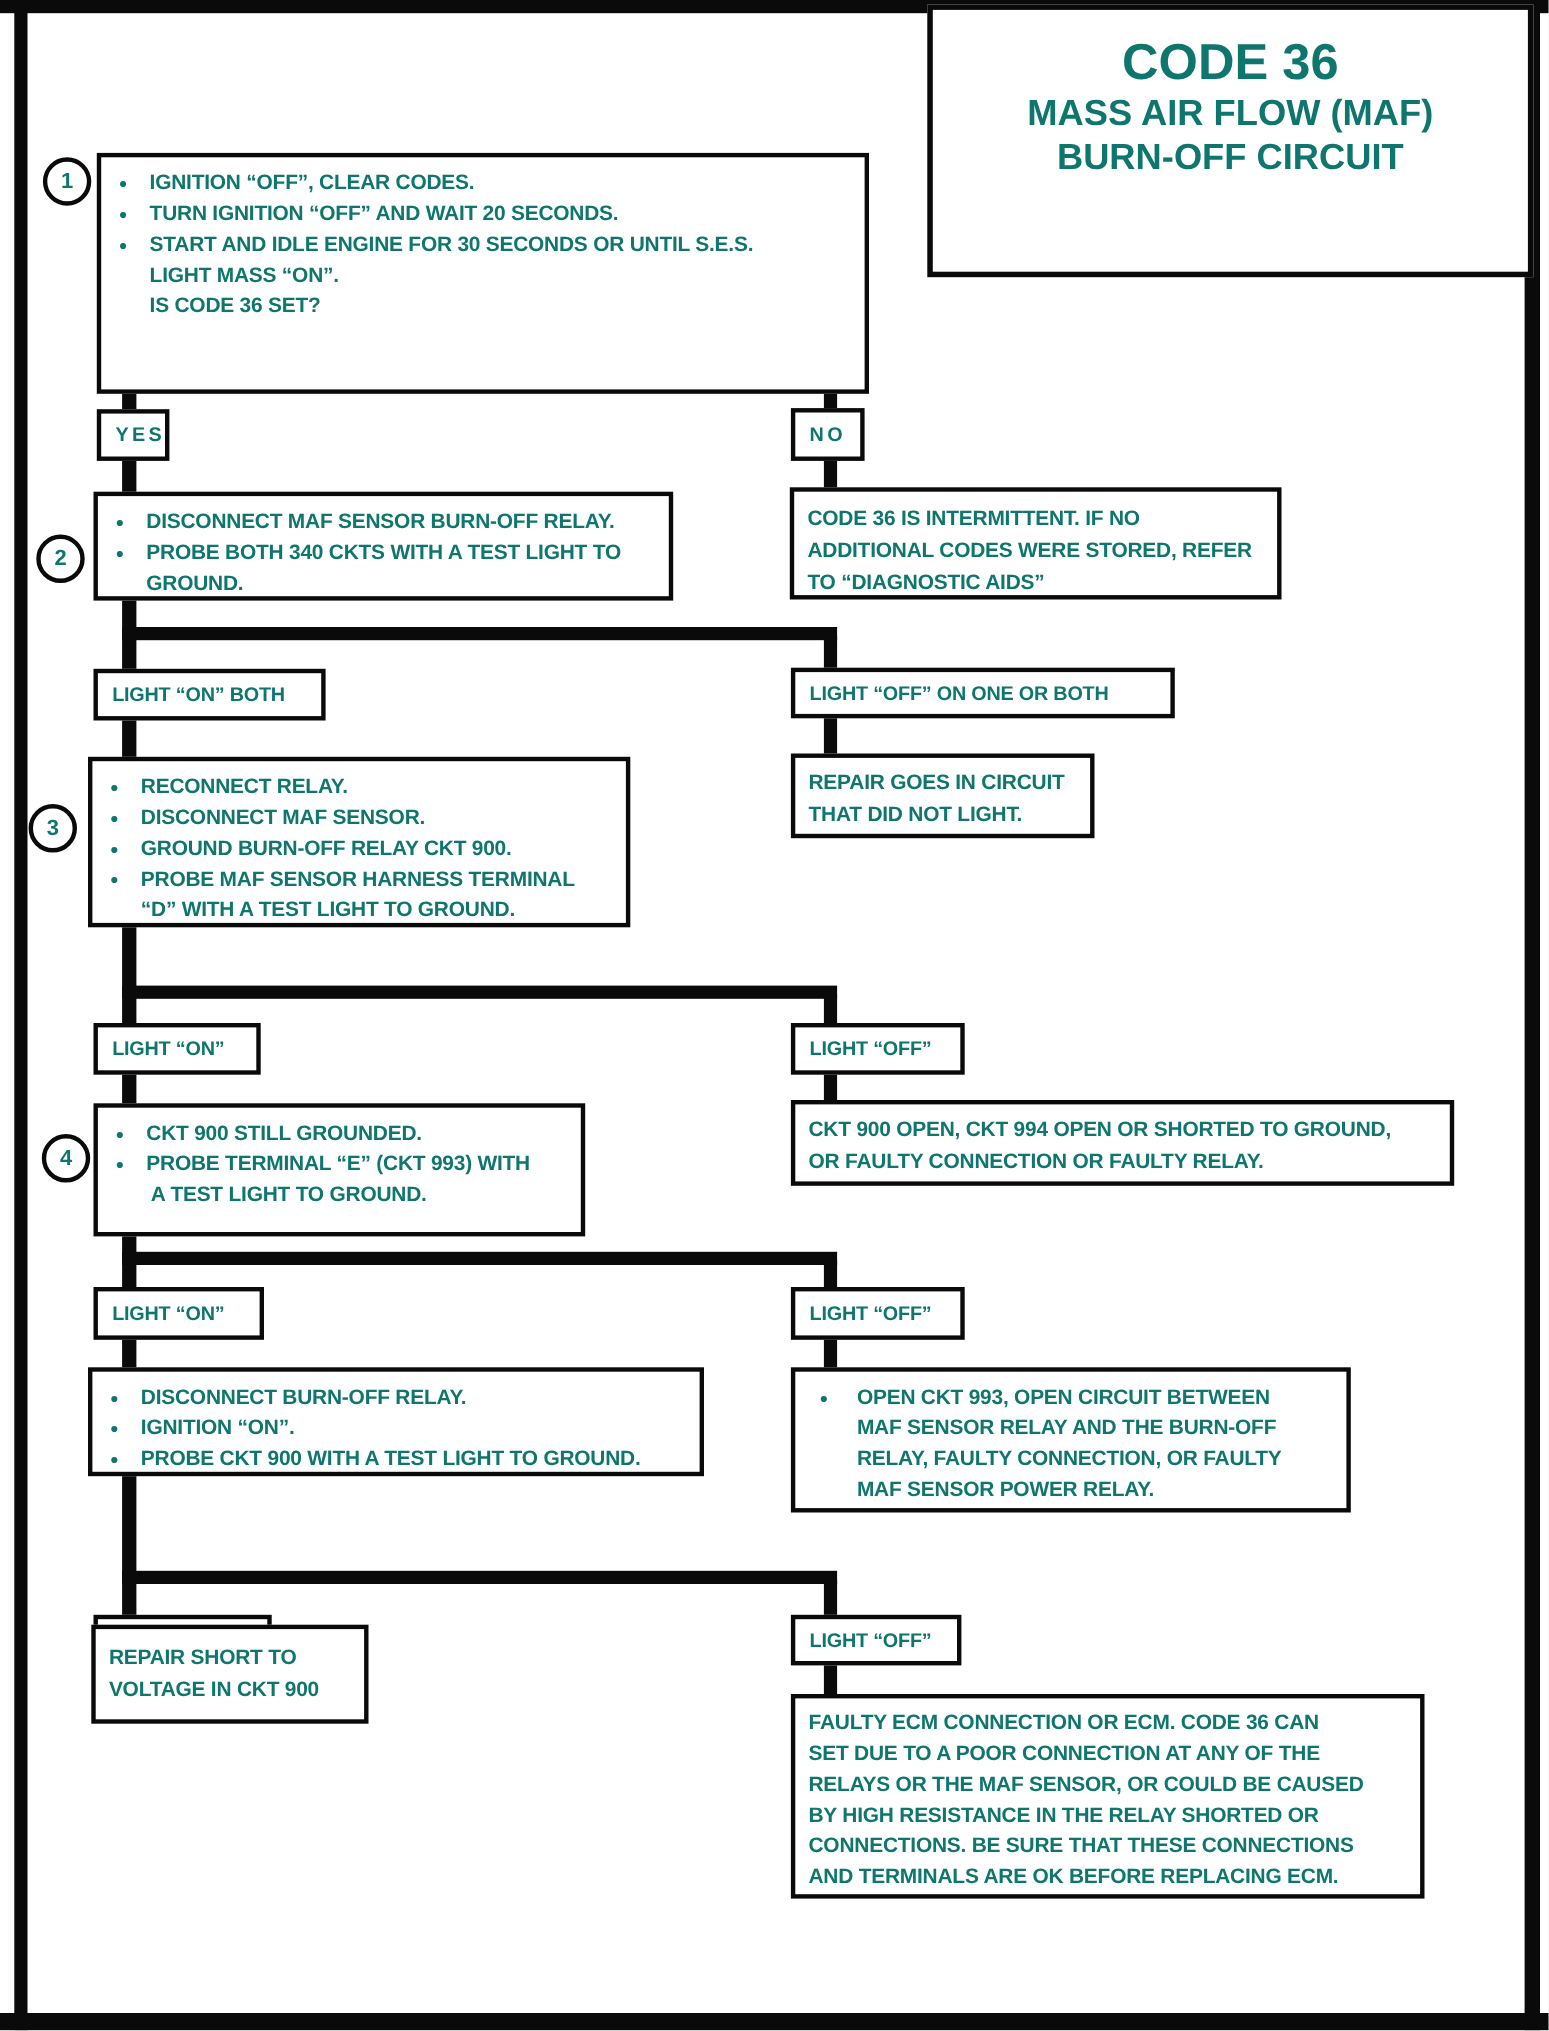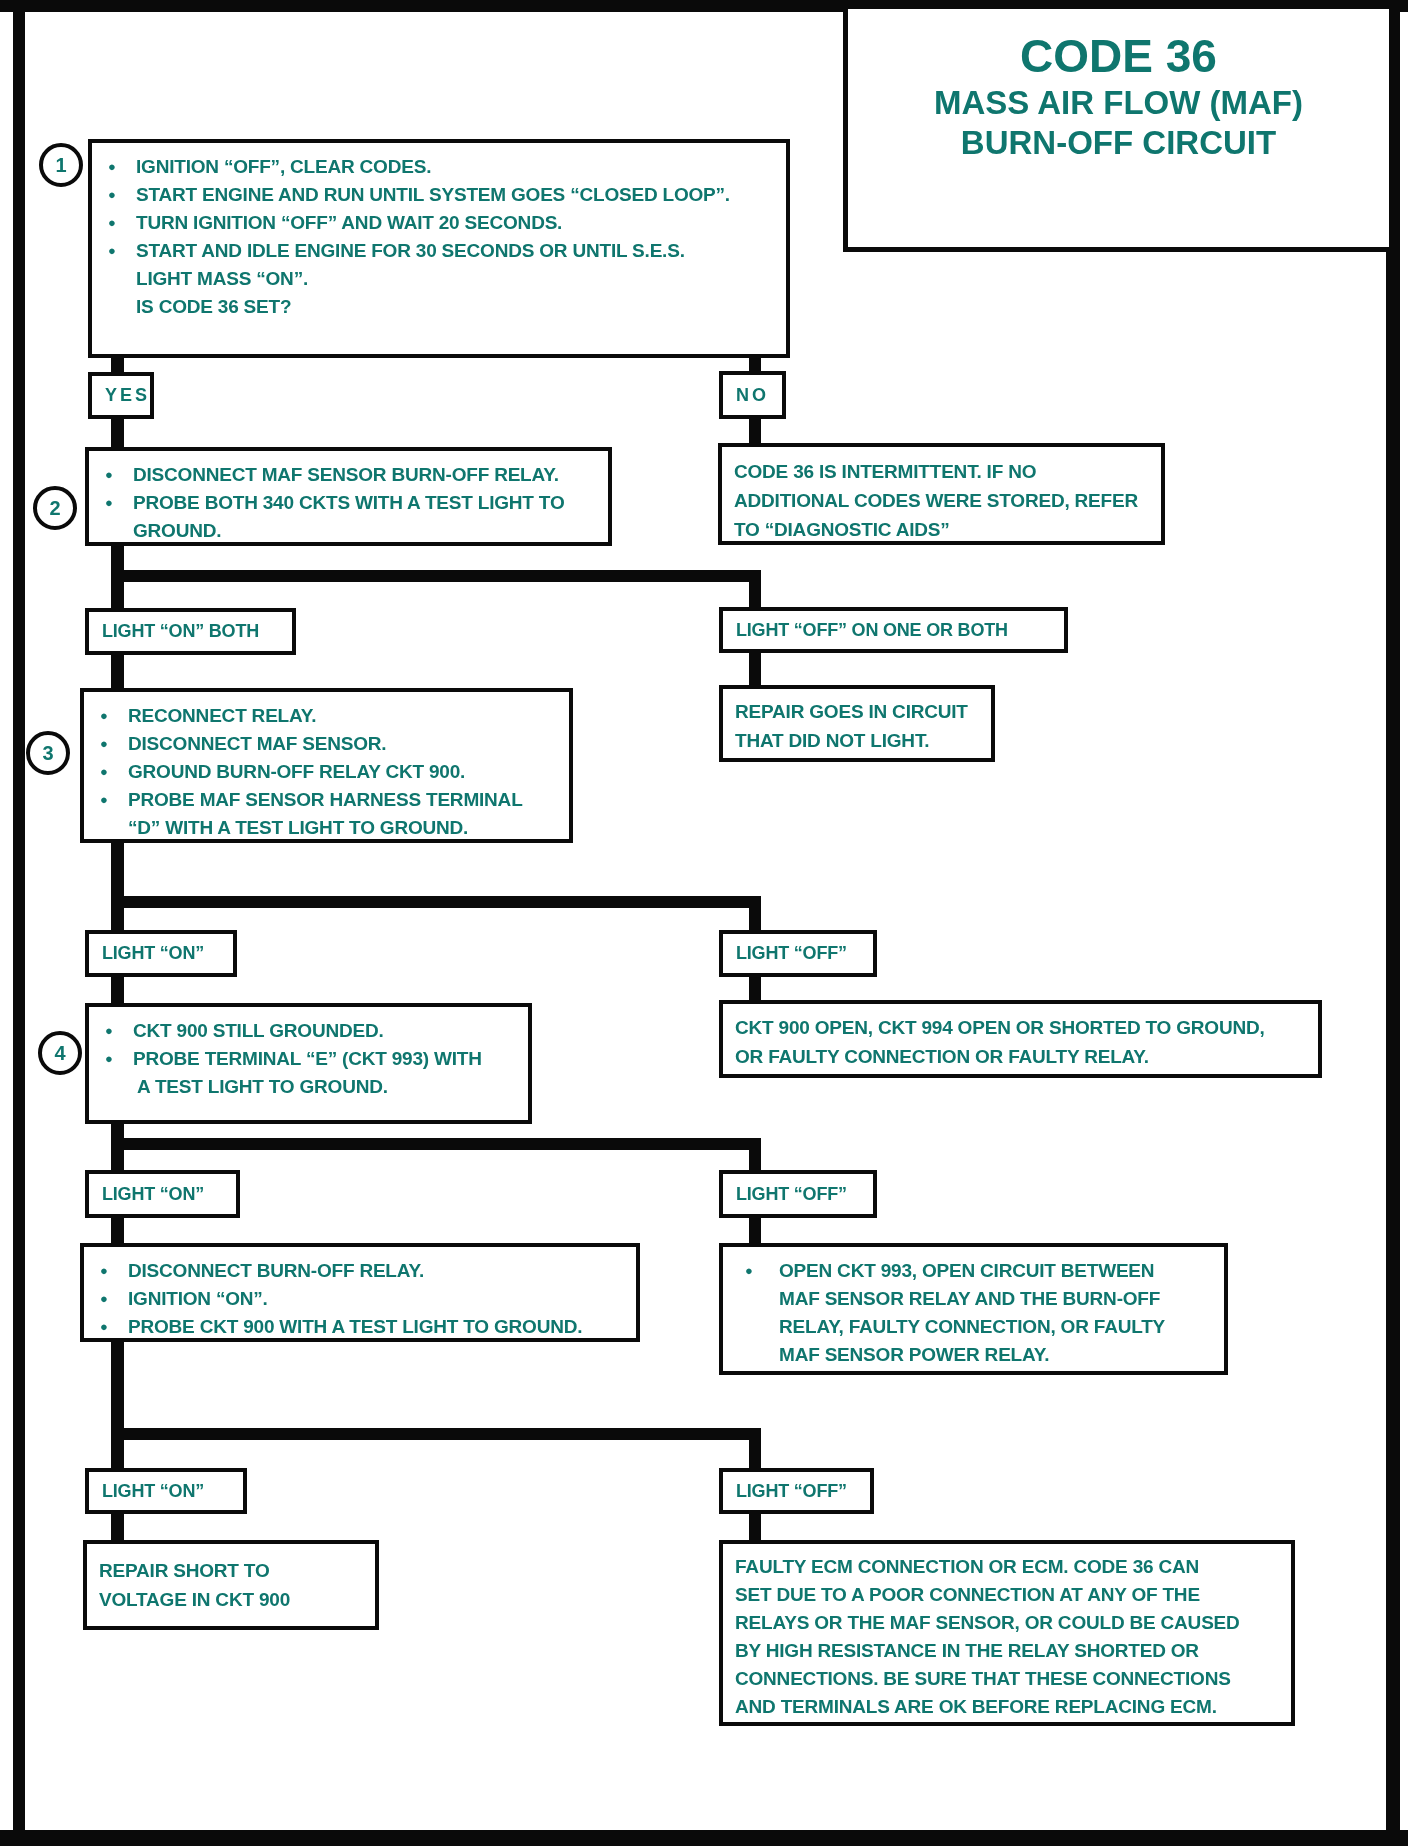--- a/index.html
+++ b/index.html
@@ -89,21 +89,20 @@
   <div class="rvline" style="left:749px;top:904px;height:28px;"></div>
   <div class="rvline" style="left:749px;top:974px;height:28px;"></div>
   <div class="rvline" style="left:749px;top:1146px;height:26px;"></div>
   <div class="rvline" style="left:749px;top:1215px;height:30px;"></div>
   <div class="rvline" style="left:749px;top:1436px;height:34px;"></div>
   <div class="rvline" style="left:749px;top:1511px;height:31px;"></div>
 
   <div class="box" style="left:88px;top:139px;width:702px;height:219px;">
     <ul class="blist">
       <li>IGNITION “OFF”, CLEAR CODES.</li>
-      <li>START ENGINE AND RUN UNTIL SYSTEM GOES “CLOSED LOOP”.</li>
       <li>TURN IGNITION “OFF”  AND WAIT 20 SECONDS.</li>
       <li>START AND IDLE ENGINE FOR 30 SECONDS OR UNTIL S.E.S.</li>
     </ul>
     <div class="cont">LIGHT MASS “ON”.</div>
     <div class="cont">IS CODE 36 SET?</div>
   </div>
 
   <div class="box label yn" style="left:88px;top:372px;width:66px;height:47px;">YES</div>
   <div class="box label yn" style="left:719px;top:371px;width:67px;height:48px;">NO</div>
 
@@ -170,21 +169,21 @@
       <li>OPEN CKT 993, OPEN CIRCUIT BETWEEN</li>
     </ul>
     <div class="cont">MAF SENSOR RELAY AND THE BURN-OFF</div>
     <div class="cont">RELAY, FAULTY CONNECTION, OR FAULTY</div>
     <div class="cont">MAF SENSOR POWER RELAY.</div>
   </div>
 
   <div class="box label" style="left:85px;top:1468px;width:162px;height:46px;">LIGHT “ON”</div>
   <div class="box label" style="left:719px;top:1468px;width:155px;height:46px;">LIGHT “OFF”</div>
 
-  <div class="box msg" style="left:83px;top:1540px;width:296px;height:90px;padding-top:12px;">
+  <div class="box msg" style="left:83px;top:1477px;width:252px;height:90px;padding-top:12px;">
     <div class="mline">REPAIR SHORT TO</div>
     <div class="mline">VOLTAGE IN CKT 900</div>
   </div>
 
   <div class="box msg" style="left:719px;top:1540px;width:576px;height:186px;padding-top:9px;line-height:28px;">
     <div class="mline">FAULTY ECM CONNECTION OR ECM.  CODE 36 CAN</div>
     <div class="mline">SET DUE TO A POOR CONNECTION AT ANY OF THE</div>
     <div class="mline">RELAYS OR THE MAF SENSOR, OR  COULD BE CAUSED</div>
     <div class="mline">BY HIGH RESISTANCE IN THE RELAY SHORTED OR</div>
     <div class="mline">CONNECTIONS.  BE SURE THAT THESE CONNECTIONS</div>

